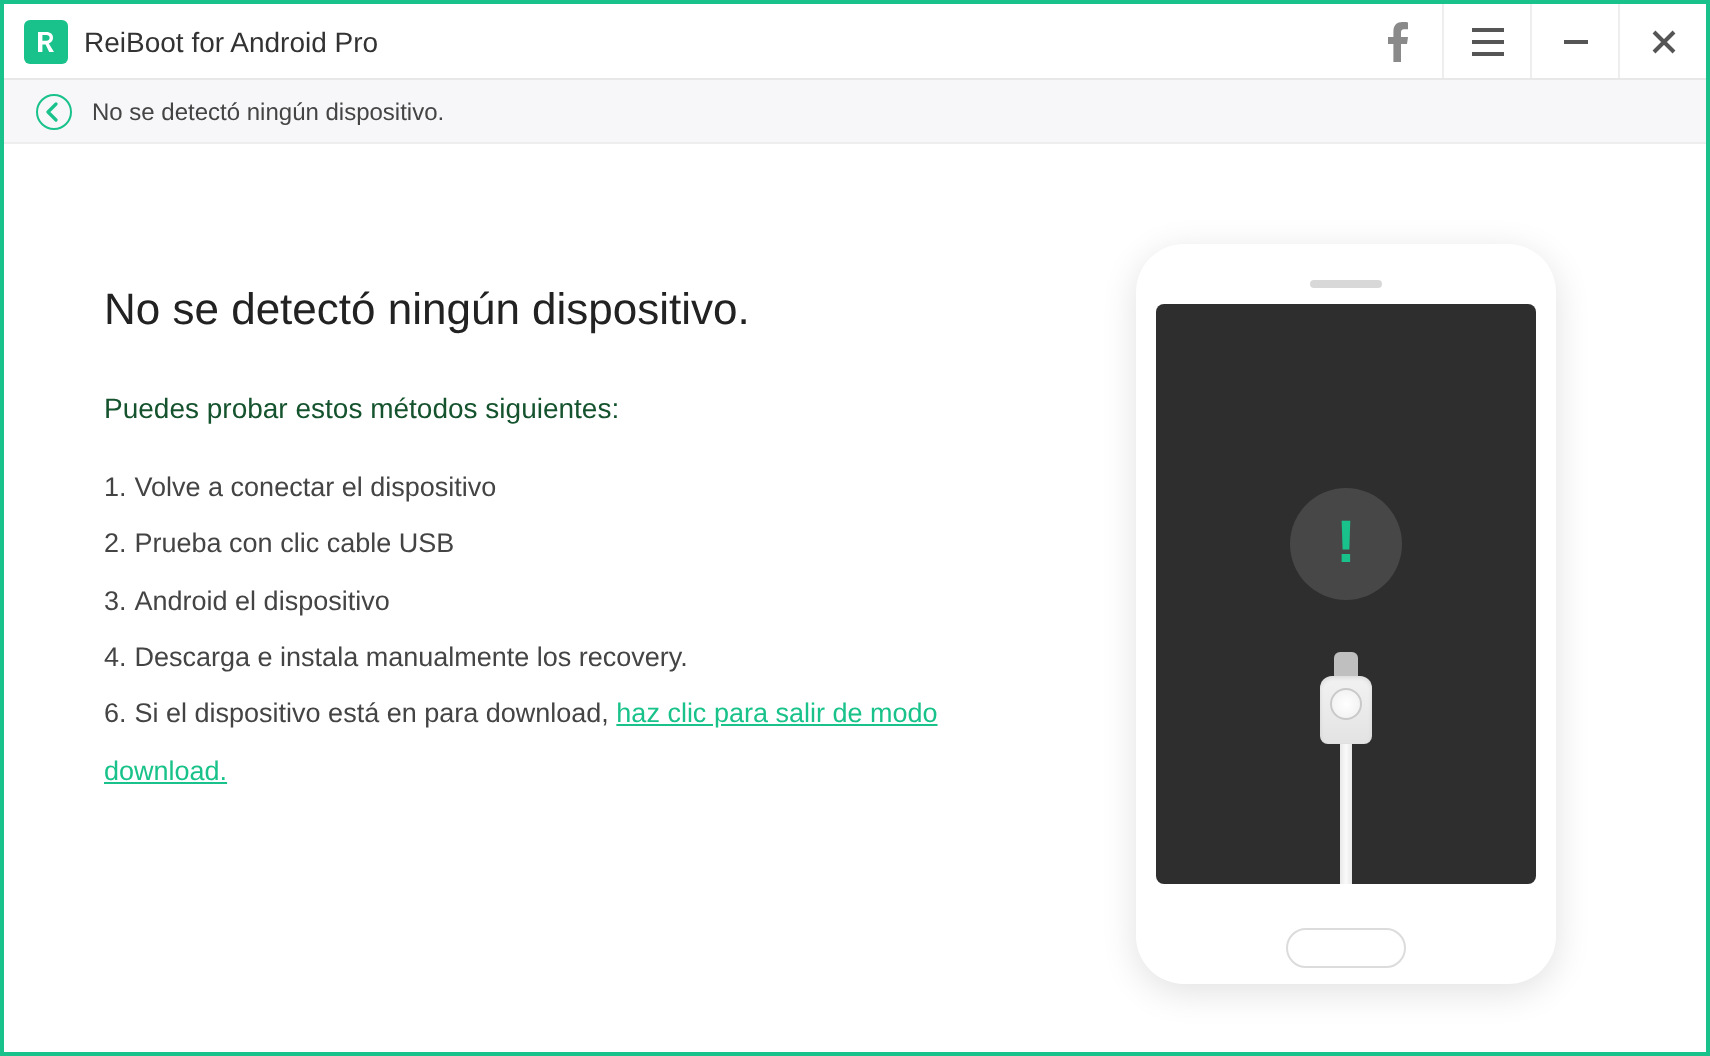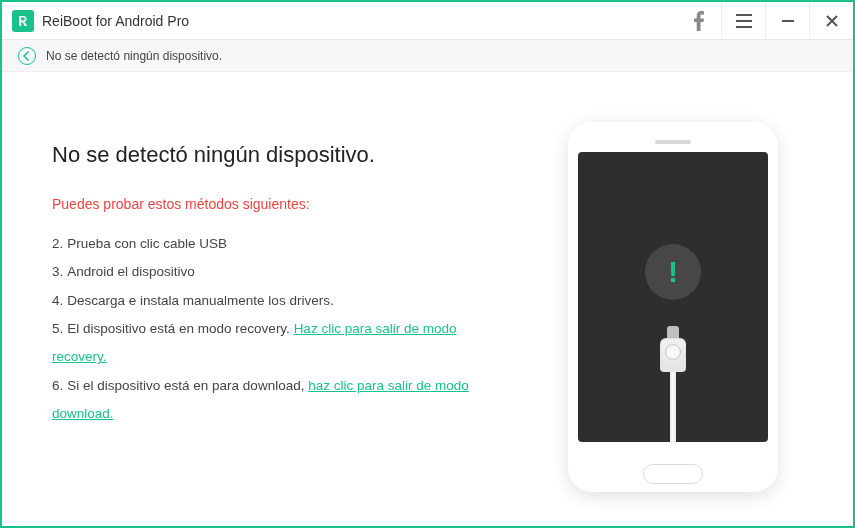--- a/index.html
+++ b/index.html
@@ -14,21 +14,21 @@
   .tb-btn { width: 44px; height: 100%; display: flex; align-items: center; justify-content: center; color: #555; cursor: pointer; border-left: 1px solid #eee; }
   .tb-btn:first-child { border-left: none; }
   .tb-btn svg { display: block; }
   .statusbar { height: 32px; background: #f7f7f9; display: flex; align-items: center; gap: 10px; padding: 0 16px; border-bottom: 1px solid #eee; }
   .back-circle { width: 18px; height: 18px; border: 1.5px solid #19c28a; border-radius: 50%; display: flex; align-items: center; justify-content: center; cursor: pointer; }
   .back-circle svg { display:block; }
   .status-text { font-size: 12px; color: #444; }
   .content { flex: 1; display: flex; padding: 40px 50px 20px 50px; gap: 30px; }
   .left { flex: 1; padding-top: 30px; }
   .heading { font-size: 22px; font-weight: 500; color: #222; margin-bottom: 28px; }
-  .subheading { font-size: 14px; color: #ef4444; margin-bottom: 18px; }
+  .subheading { font-size: 14px; color: #14532d; margin-bottom: 18px; }
   .steps { list-style: none; font-size: 13.5px; color: #444; line-height: 2.1; }
   .steps li span.num { margin-right: 4px; }
   .link { color: #19c28a; text-decoration: underline; cursor: pointer; }
   .right { width: 260px; display: flex; align-items: flex-start; justify-content: center; padding-top: 10px; }
   .phone { width: 210px; height: 370px; background: #fff; border-radius: 24px; box-shadow: 0 4px 18px rgba(0,0,0,0.12); position: relative; padding: 12px 10px 40px 10px; }
   .speaker { position: absolute; top: 18px; left: 50%; transform: translateX(-50%); width: 36px; height: 4px; background: #d8d8d8; border-radius: 3px; }
   .screen { width: 100%; height: 290px; margin-top: 18px; background: #2e2e2e; border-radius: 4px; position: relative; overflow: hidden; display: flex; flex-direction: column; align-items: center; justify-content: flex-start; }
   .alert-circle { margin-top: 92px; width: 56px; height: 56px; border-radius: 50%; background: #474747; display: flex; align-items: center; justify-content: center; }
   .alert-mark { font-size: 30px; font-weight: 700; color: #19c28a; font-family: Arial, sans-serif; }
   .cable-wrap { position: absolute; bottom: 0; left: 50%; transform: translateX(-50%); display: flex; flex-direction: column; align-items: center; }
@@ -83,24 +83,24 @@
         </svg>
     </div>
     <div class="status-text">No se detectó ningún dispositivo.</div>
   </div>
 
   <div class="content">
     <div class="left">
       <h1 class="heading">No se detectó ningún dispositivo.</h1>
       <div class="subheading">Puedes probar estos métodos siguientes:</div>
       <ol class="steps">
+        <li><span class="num">1.</span><span>Volve a conectar el dispositivo</span></li>
         <li><span class="num">2.</span><span>Prueba con clic cable USB</span></li>
         <li><span class="num">3.</span><span>Android el dispositivo</span></li>
-        <li><span class="num">4.</span><span>Descarga e instala manualmente los drivers.</span></li>
-        <li><span class="num">5.</span><span>El dispositivo está en modo recovery. </span><a class="link">Haz clic para salir de modo recovery.</a></li>
+        <li><span class="num">4.</span><span>Descarga e instala manualmente los recovery.</span></li>
         <li><span class="num">6.</span><span>Si el dispositivo está en para download, </span><a class="link">haz clic para salir de modo download.</a></li>
       </ol>
     </div>
 
     <div class="right">
       <div class="phone">
         <div class="speaker"></div>
         <div class="screen">
           <div class="alert-circle">
             <div class="alert-mark">!</div>

